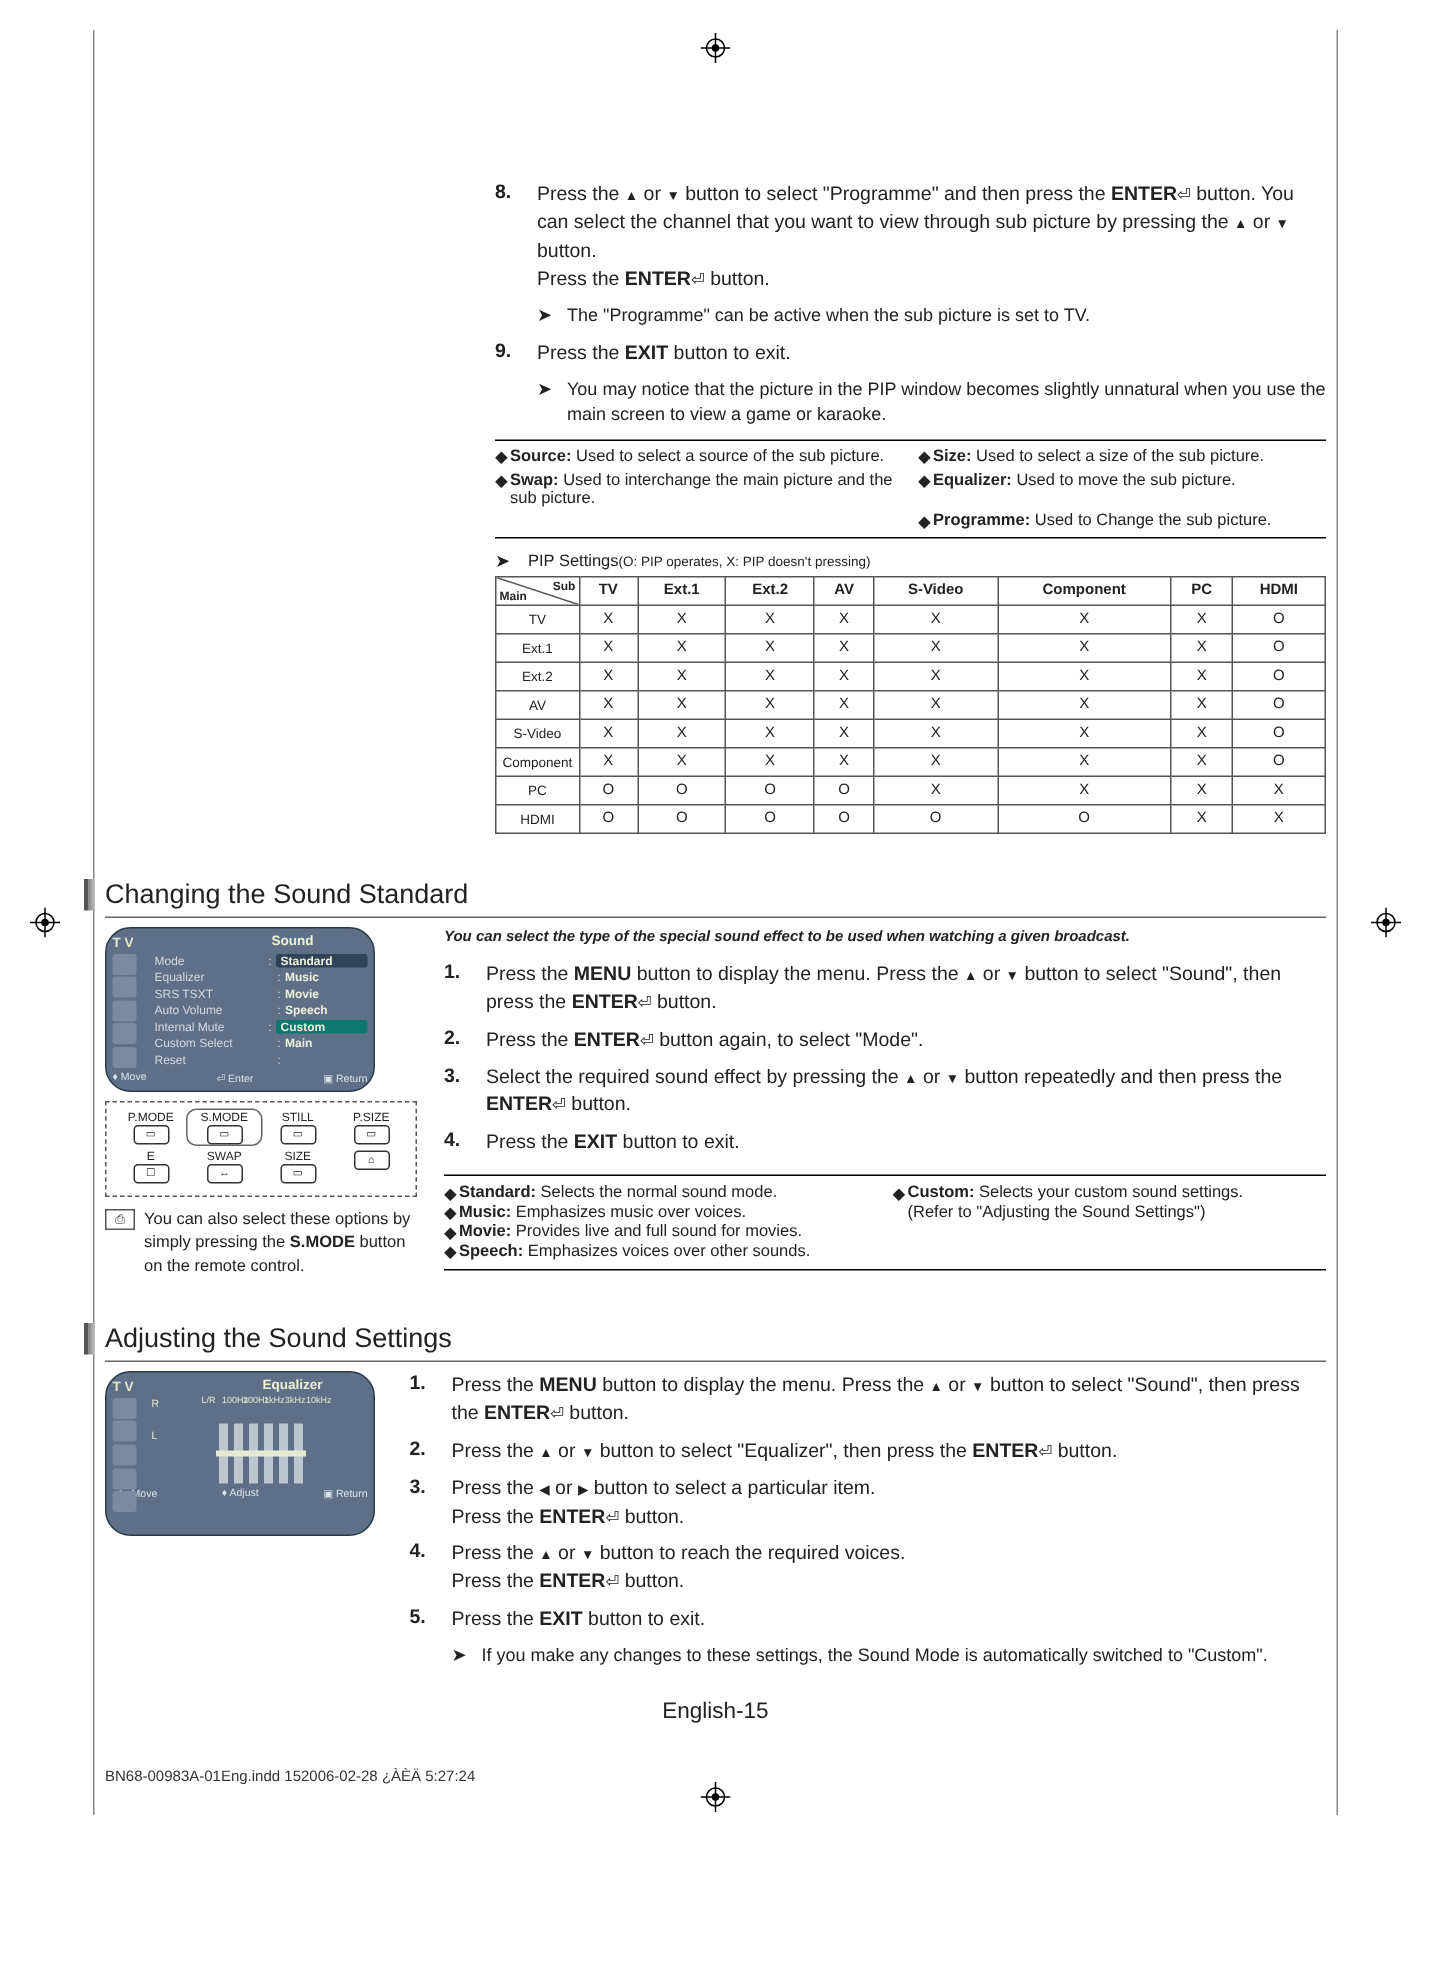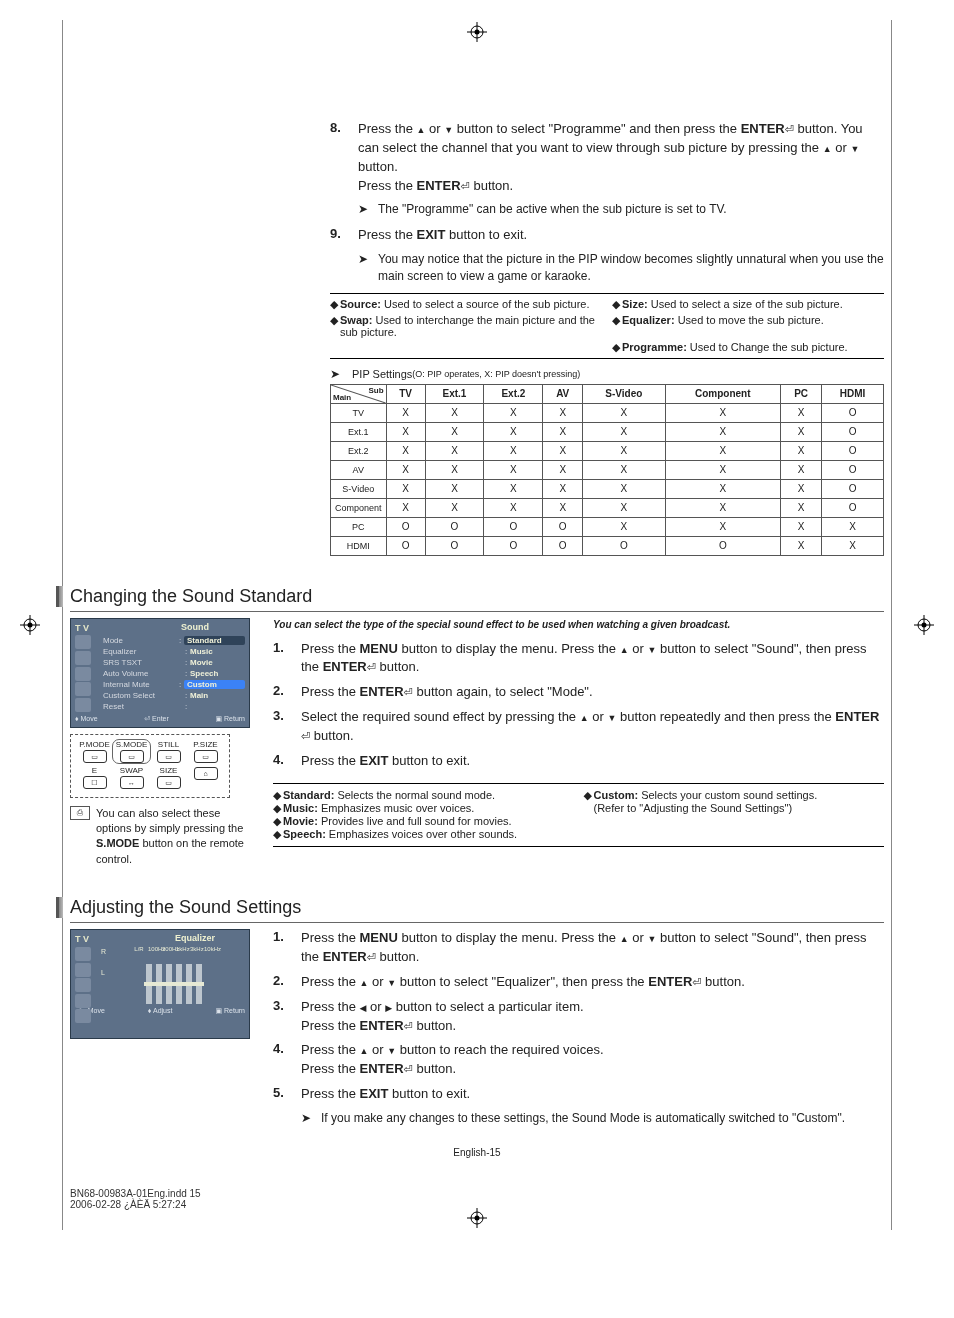--- a/index.html
+++ b/index.html
@@ -103,21 +103,21 @@
   border:1px solid #2a3a4a;
   font-size:8px;
   color:#d5d9e0;
   padding:4px;
   width:180px;
   box-sizing:border-box;
   margin-bottom:6px;
 }
 .osd-title { color:#eef0d0; text-align:center; font-weight:bold; font-size:9px; margin:-1px 0 3px 70px; }
 .osd-tv { color:#e4e6c9; font-weight:bold; font-size:9px; position:absolute; }
-.osd-rel { position:relative; }
+.osd-rel { position:relative;border-radius:17px; }
 .osd-row { display:flex; justify-content:space-between; padding:1px 0; }
 .osd-row .lab { flex:1; }
 .osd-row .val { flex:0 0 55px; text-align:left; color:#eff0d8; font-weight:bold; }
 .osd-row.hi .val { background:#2f4359; padding:0 3px; border-radius:2px; }
 .osd-row .sep { flex:0 0 8px; text-align:center; }
 .osd-left-icons {
   position:absolute; left:4px; top:16px; bottom:14px; width:22px;
   display:flex; flex-direction:column; justify-content:space-around;
 }
 .osd-left-icons span { display:block; width:16px;height:14px; border-radius:2px; background:#7a8aa0; }
@@ -127,21 +127,21 @@
 .osd-eq .bar { width:6px; background:#bdc6ce; height:40px; position:relative; }
 .osd-eq .bar::after { content:""; position:absolute; left:-2px; right:-2px; height:4px; background:#e6e9d4; top:18px; }
 .osd-eq-labels { display:flex; gap:4px; font-size:6px; justify-content:center; color:#e6e9d4;}
 .osd-eq-labels span { width:10px; text-align:center; }
 .osd-lr { position:absolute; left:30px; top:18px; font-size:7px; color:#e6e9d4; }
 
 .remote-box {
   border:1px dashed #555;
   padding:5px;
   font-size:8px;
-  width:160px;
+  width:208px;
   box-sizing:border-box;
 }
 .remote-row { display:flex; justify-content:space-around; text-align:center; margin-bottom:3px;}
 .remote-row .cell { flex:1; }
 .remote-btn { display:inline-block; border:1px solid #333; border-radius:3px; padding:0 4px; margin-top:1px; font-size:7px; min-width:14px; line-height:11px;}
 
 .small-note { font-size:11px; margin-top:8px; line-height:1.4; display:flex; }
 .note-icon { flex:0 0 18px; border:1px solid #555; font-size:8px; text-align:center; height:12px; line-height:12px; margin-right:6px; }
 
 .sound-modes {
@@ -149,22 +149,22 @@
   border-bottom:1px solid #000;
   margin-top:12px;
   padding:5px 0;
   font-size:11px;
   display:grid;
   grid-template-columns: 1fr 1fr;
   column-gap:10px;
   row-gap:3px;
 }
 
-.foot-num { text-align:center; font-size:10px; margin-top:20px; }
-.print-footer { display:flex; font-size:10px; color:#333; margin-top:30px;flex-direction:column; }
+.foot-num { text-align:center; font-size:15px; margin-top:20px; }
+.print-footer { display:flex; font-size:10px; color:#333; margin-top:30px; }
 
 .top-block { margin-left:260px; }
 
 b { font-weight:bold; }
 .udarrow { font-size:9px; }
 </style>
 </head>
 <body>
 
 <div class="page">
@@ -397,21 +397,21 @@
                 <span class="val">Movie</span>
               </div>
               <div class="osd-row">
                 <span class="lab">Auto Volume</span>
                 <span class="sep">:</span>
                 <span class="val">Speech</span>
               </div>
               <div class="osd-row">
                 <span class="lab">Internal Mute</span>
                 <span class="sep">:</span>
-                <span class="val" style="background:#3b82f6;padding:0 3px;border-radius:2px;">Custom</span>
+                <span class="val" style="background:#0f766e;padding:0 3px;border-radius:2px;">Custom</span>
               </div>
               <div class="osd-row">
                 <span class="lab">Custom Select</span>
                 <span class="sep">:</span>
                 <span class="val">Main</span>
               </div>
               <div class="osd-row">
                 <span class="lab">Reset</span>
                 <span class="sep">:</span>
                 <span class="val"></span>

